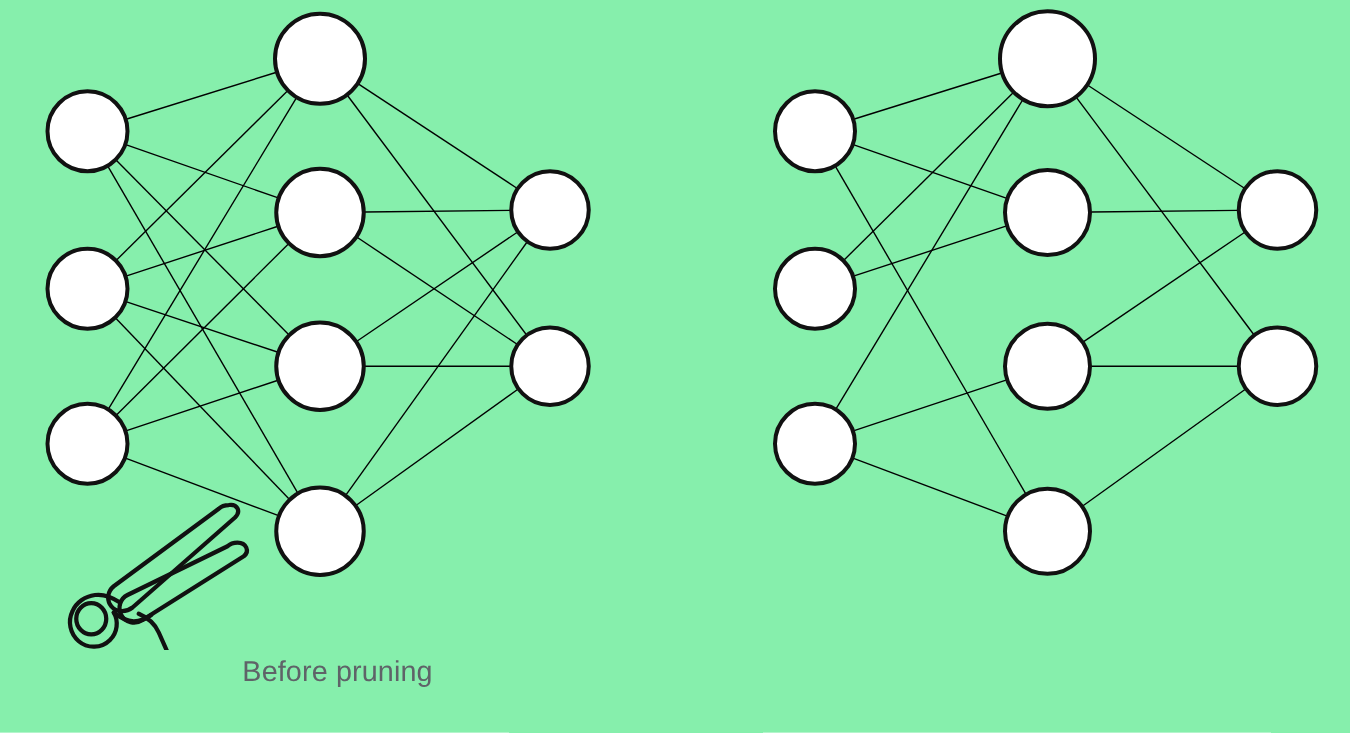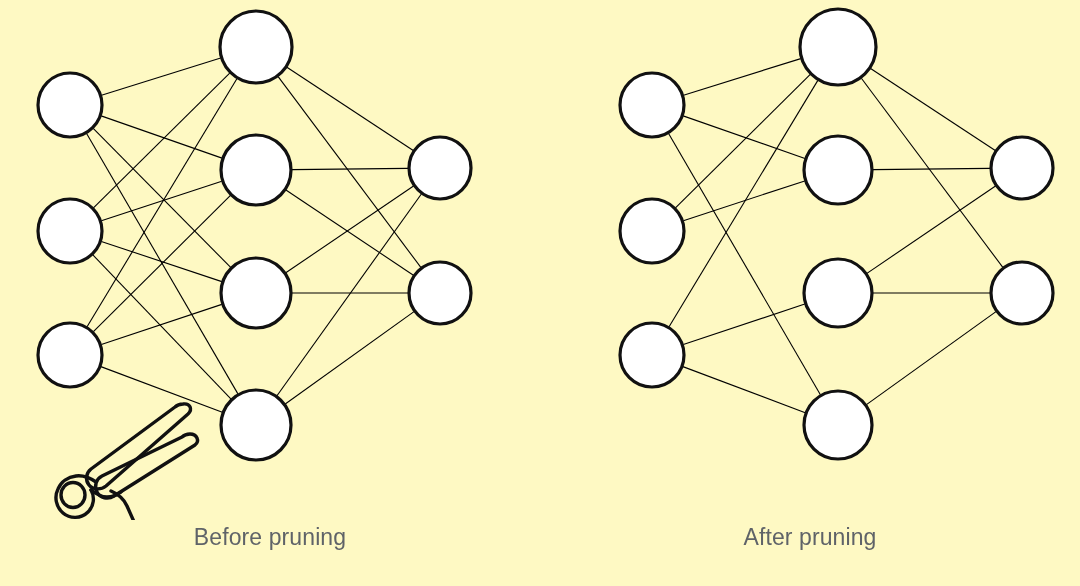--- a/index.html
+++ b/index.html
@@ -11,21 +11,21 @@
   body {
     width: 1080px;
     height: 586px;
     font-family: "Liberation Sans", sans-serif;
     overflow: hidden;
   }
   .canvas {
     position: relative;
     width: 1080px;
     height: 586px;
-    background: #fef9c3;
+    background: #86efac;
   }
   .panel {
     position: absolute;
     top: 0;
     height: 586px;
   }
   #panel-before { left: 0; width: 540px; }
   #panel-after  { left: 540px; width: 540px; }
 
   .net-svg {
@@ -189,16 +189,15 @@
           <circle cx="112" cy="231" r="32" class="node" stroke="#111111"></circle>
           <circle cx="112" cy="355" r="32" class="node" stroke="#111111"></circle>
           <circle cx="298" cy="47" r="38" class="node" stroke="#111111"></circle>
           <circle cx="298" cy="170" r="34" class="node" stroke="#111111"></circle>
           <circle cx="298" cy="293" r="34" class="node" stroke="#111111"></circle>
           <circle cx="298" cy="425" r="34" class="node" stroke="#111111"></circle>
           <circle cx="482" cy="168" r="31" class="node" stroke="#111111"></circle>
           <circle cx="482" cy="293" r="31" class="node" stroke="#111111"></circle>
         </g>
     </svg>
-    <div class="caption">After pruning</div>
   </div>
 
 </div>
 
 </body></html>

